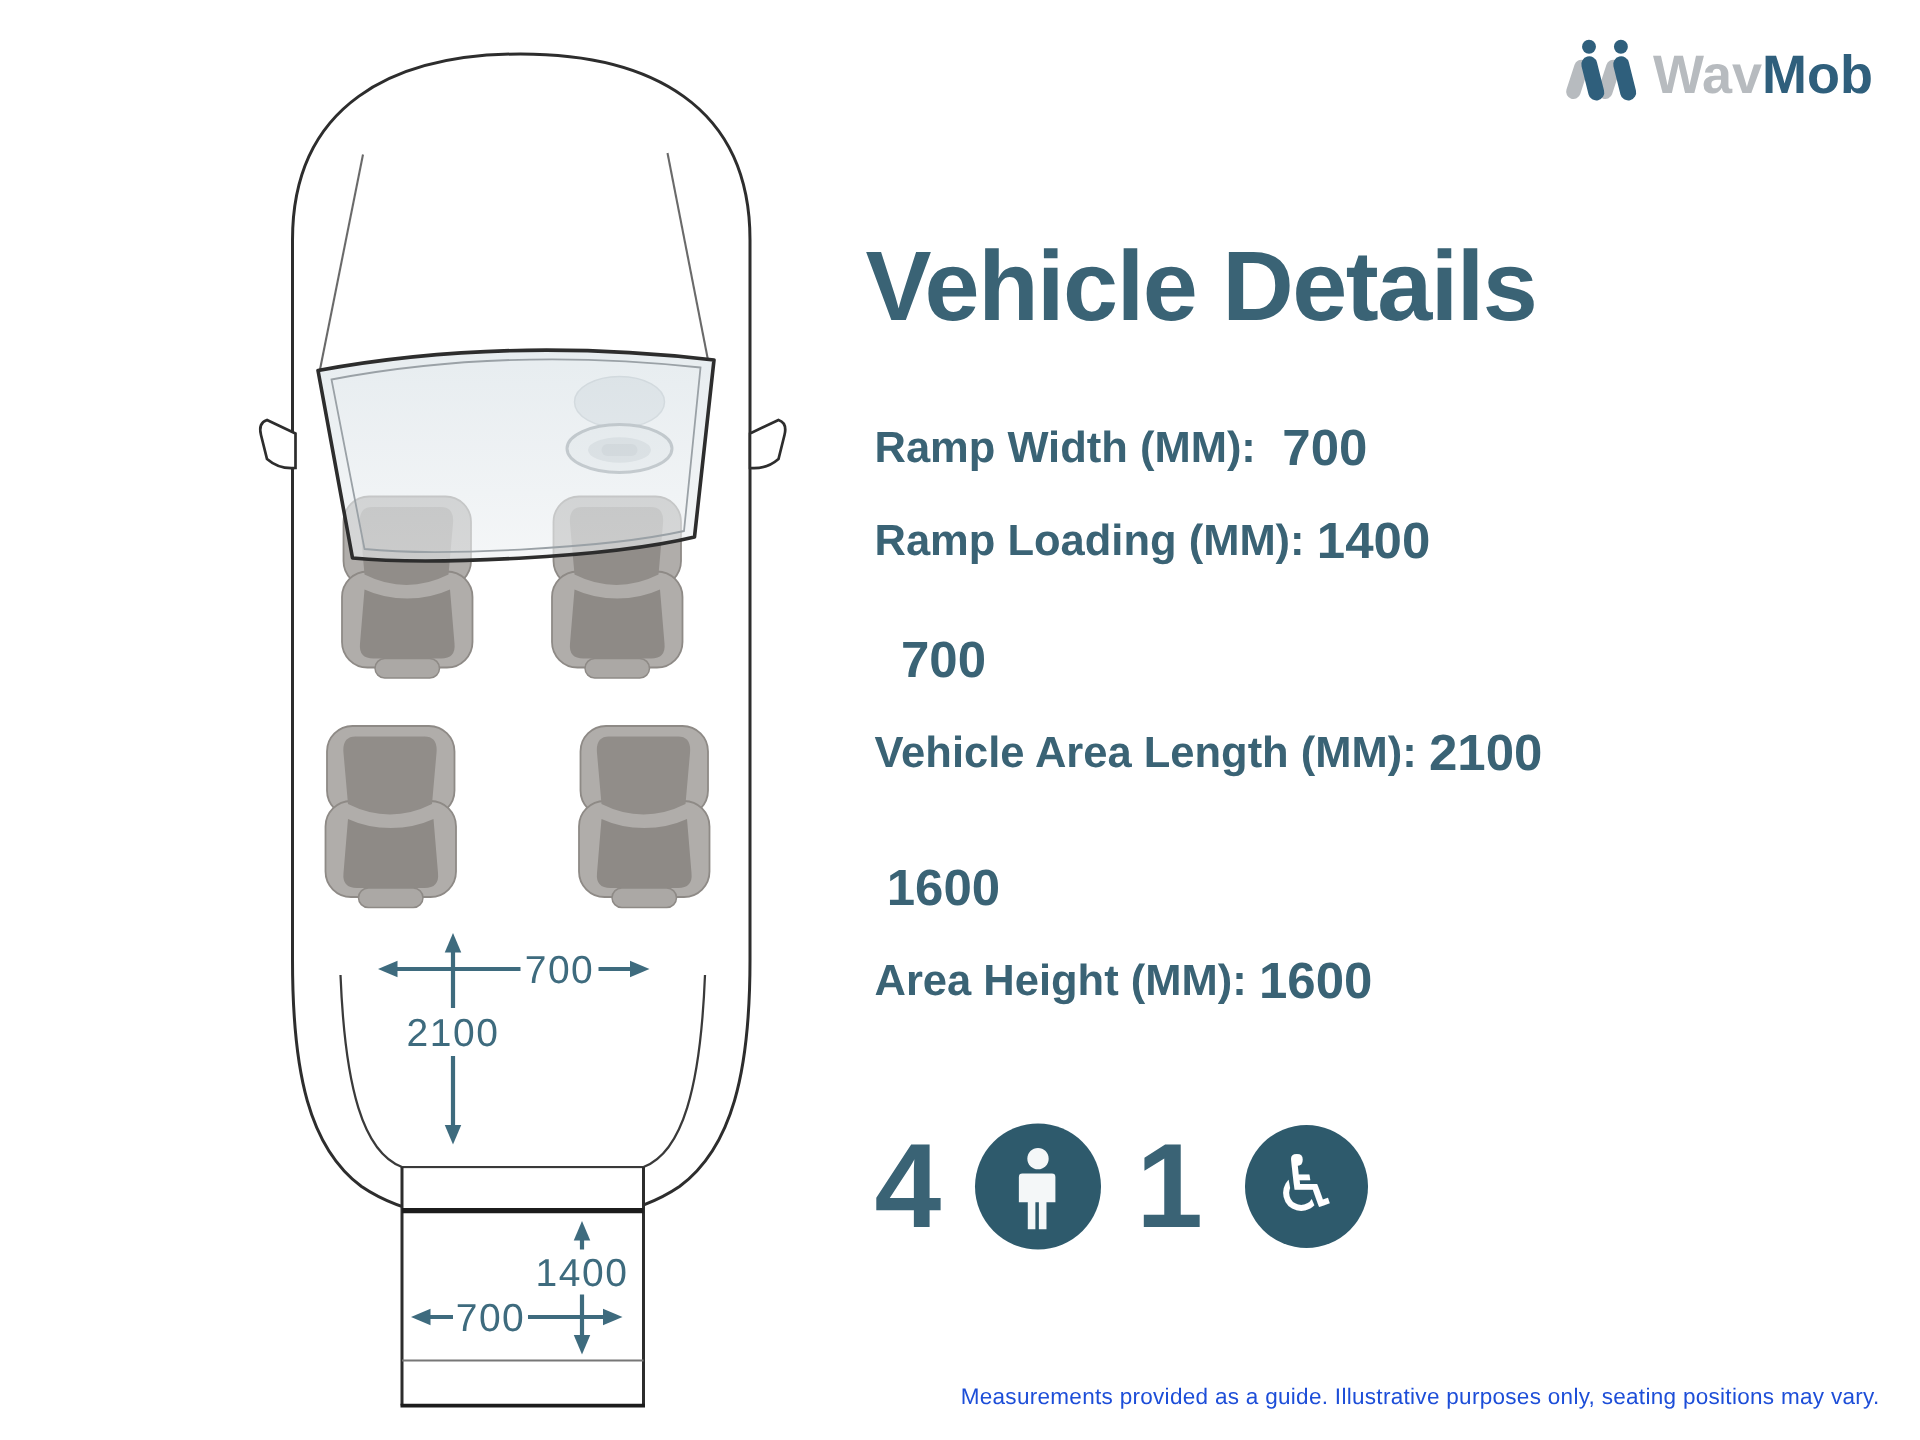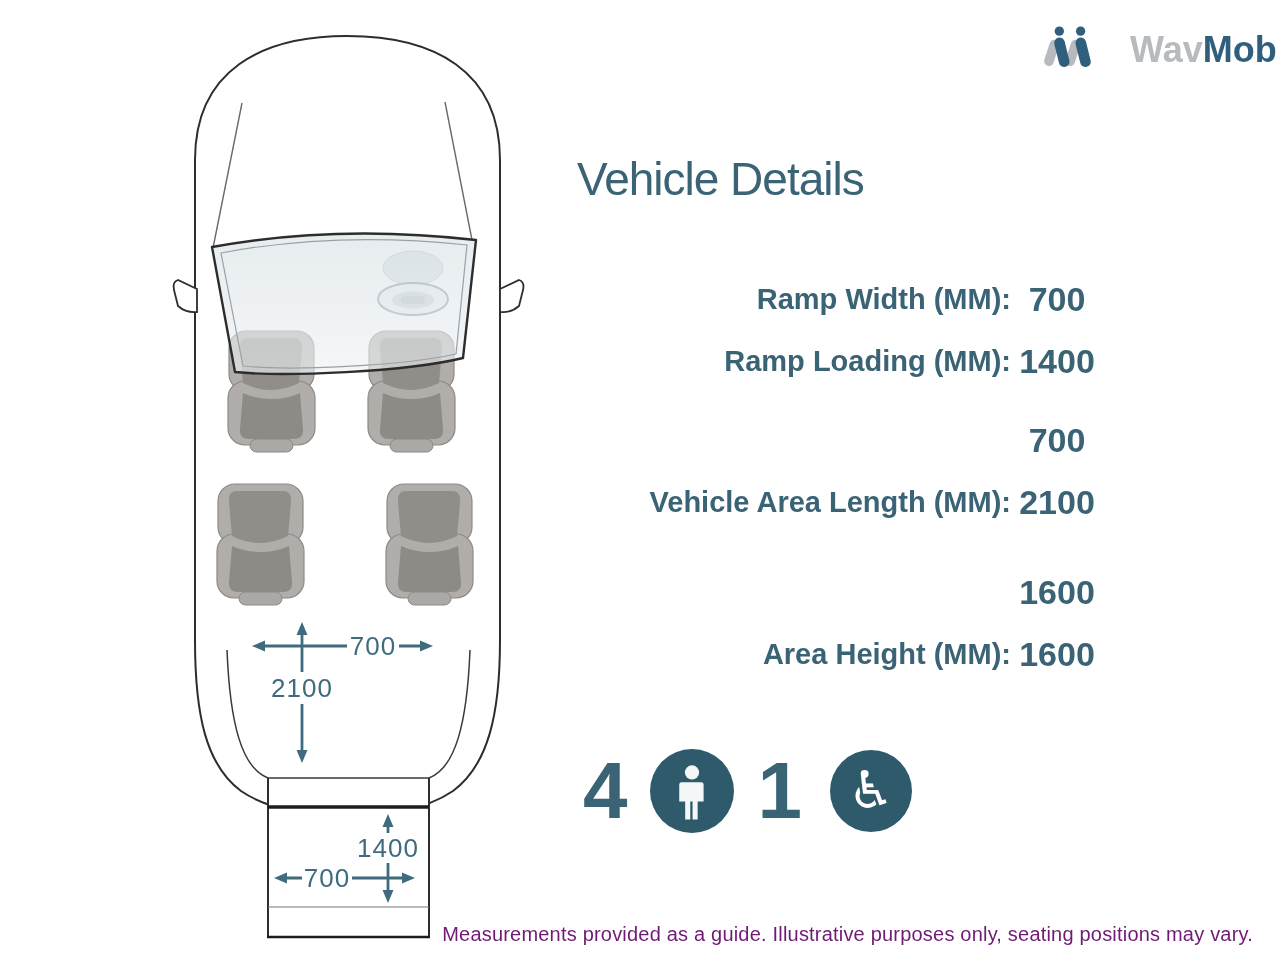--- a/index.html
+++ b/index.html
@@ -3,50 +3,50 @@
 <meta charset="utf-8">
 <style>
   html,body{margin:0;padding:0;background:#ffffff;}
   body{width:1280px;height:960px;position:relative;overflow:hidden;
        font-family:"Liberation Sans",sans-serif;}
 
   
   .diagram-wrap{position:absolute;left:150px;top:0;width:420px;height:960px;}
 
   
-  .logo{position:absolute;left:1040px;top:24px;display:flex;align-items:center;gap:28px;}
+  .logo{position:absolute;left:1040px;top:24px;display:flex;align-items:center;}
   .logo svg{width:58px;height:52px;display:block;}
   .logo-text{font-size:36px;font-weight:600;letter-spacing:0;line-height:52px;margin-left:4px;}
   .logo-text .w{color:#b7bbbf;}
   .logo-text .m{color:#2f5f7c;}
 
   
-  .title{position:absolute;left:577px;top:152px;font-size:46px;font-weight:normal;
+  .title{position:absolute;left:577px;top:152px;font-size:66px;font-weight:bold;
          color:#3a6375;letter-spacing:-1px;white-space:nowrap;}
 
   
   .specs{position:absolute;left:583px;top:268px;width:520px;}
   .spec-group{margin-bottom:17px;}
   .spec-group.g2{margin-bottom:28px;}
-  .spec-row{height:62px;display:flex;align-items:center;justify-content:flex-end;}
+  .spec-row{height:62px;display:flex;align-items:center;justify-content:flex-start;}
   .spec-label{font-size:29px;font-weight:bold;color:#3a6375;white-space:nowrap;}
   .spec-value{width:92px;text-align:center;font-size:34px;font-weight:bold;color:#3a6375;}
 
   
   .capacity{position:absolute;left:583px;top:746px;height:90px;display:flex;align-items:center;}
   .cap-num{font-size:80px;font-weight:bold;color:#3a6375;line-height:90px;}
   .cap-circle{border-radius:50%;background:#2e5a6c;display:flex;align-items:center;justify-content:center;}
   .cap-circle.person{width:84px;height:84px;margin-left:22px;}
   .cap-circle.wheelchair{width:82px;height:82px;margin-left:28px;}
   .cap-num.second{margin-left:24px;}
   .wheel-glyph{font-family:"DejaVu Sans",sans-serif;font-size:52px;color:#ffffff;line-height:1;
                transform:translateY(-1px);}
 
   
-  .footer{position:absolute;right:27px;top:923px;font-size:20px;color:#701a75;
+  .footer{position:absolute;right:27px;top:923px;font-size:15px;color:#1d4ed8;
           letter-spacing:0.2px;white-space:nowrap;}
 
   svg text.dim{font-family:"Liberation Sans",sans-serif;font-size:26px;fill:#3e6b7e;
                text-anchor:middle;letter-spacing:1px;}
 </style>
 </head>
 <body>
 
 <div class="diagram-wrap">
 <svg viewBox="0 0 420 960" width="420" height="960">

